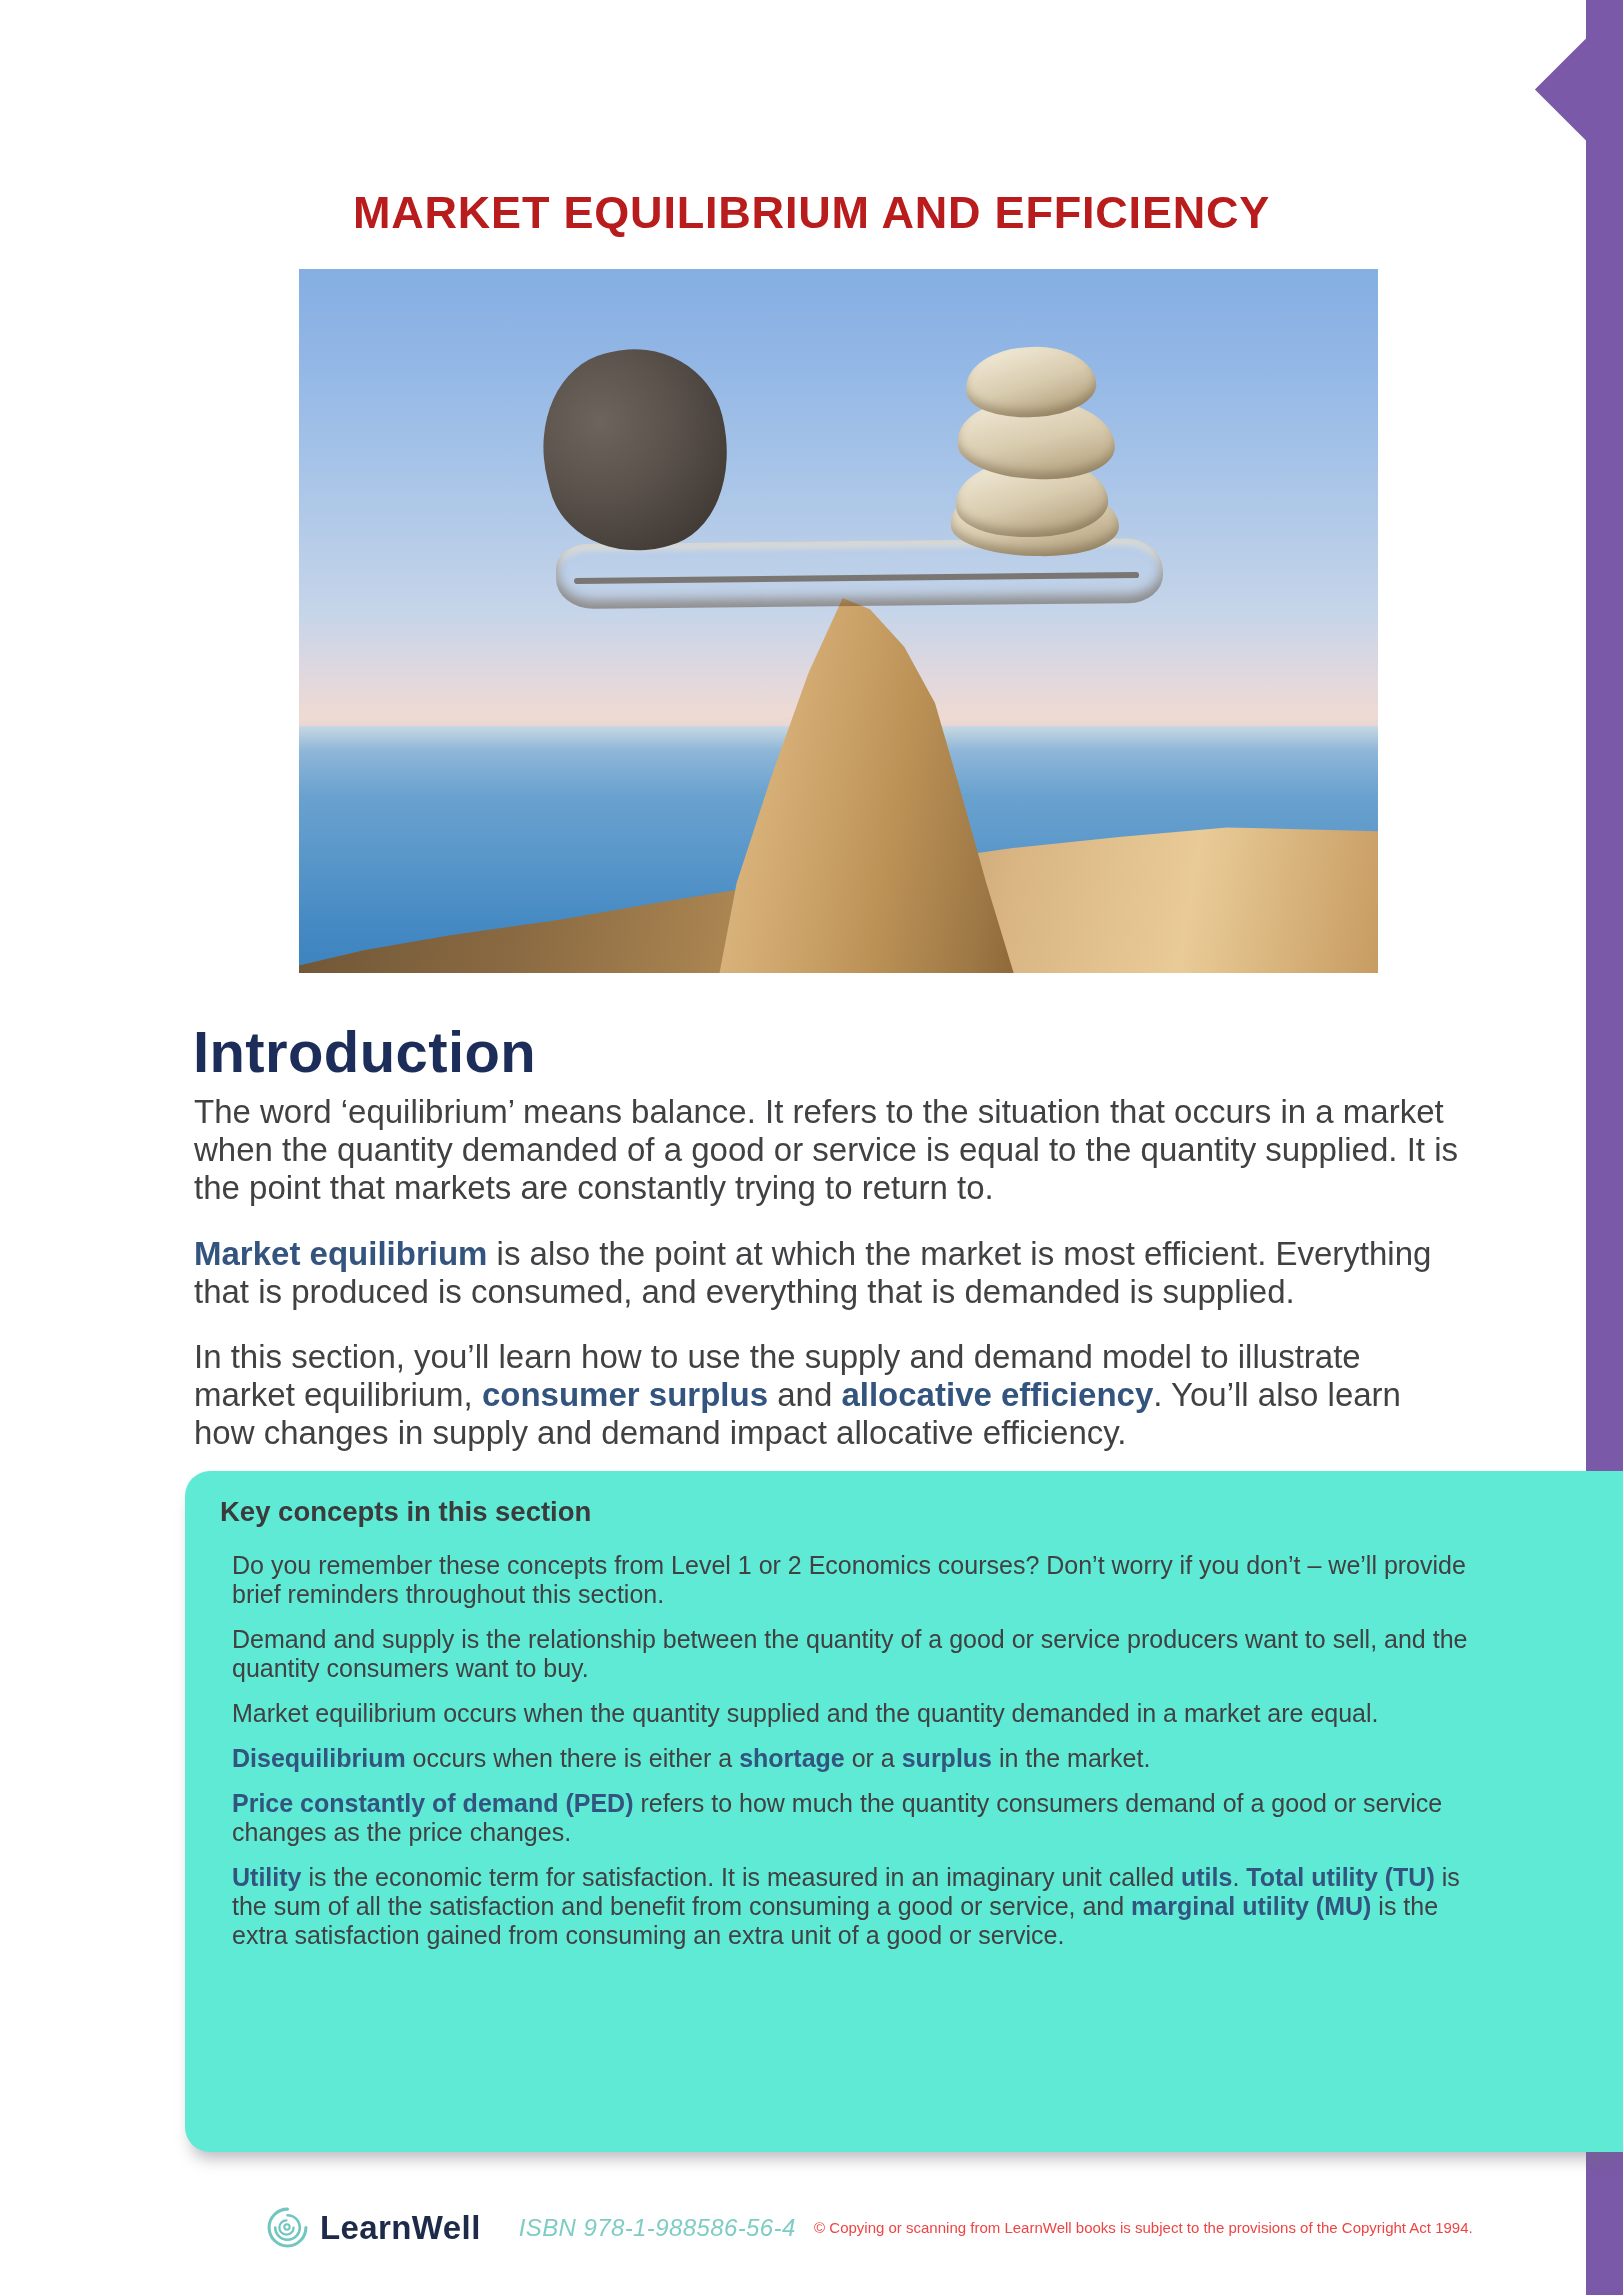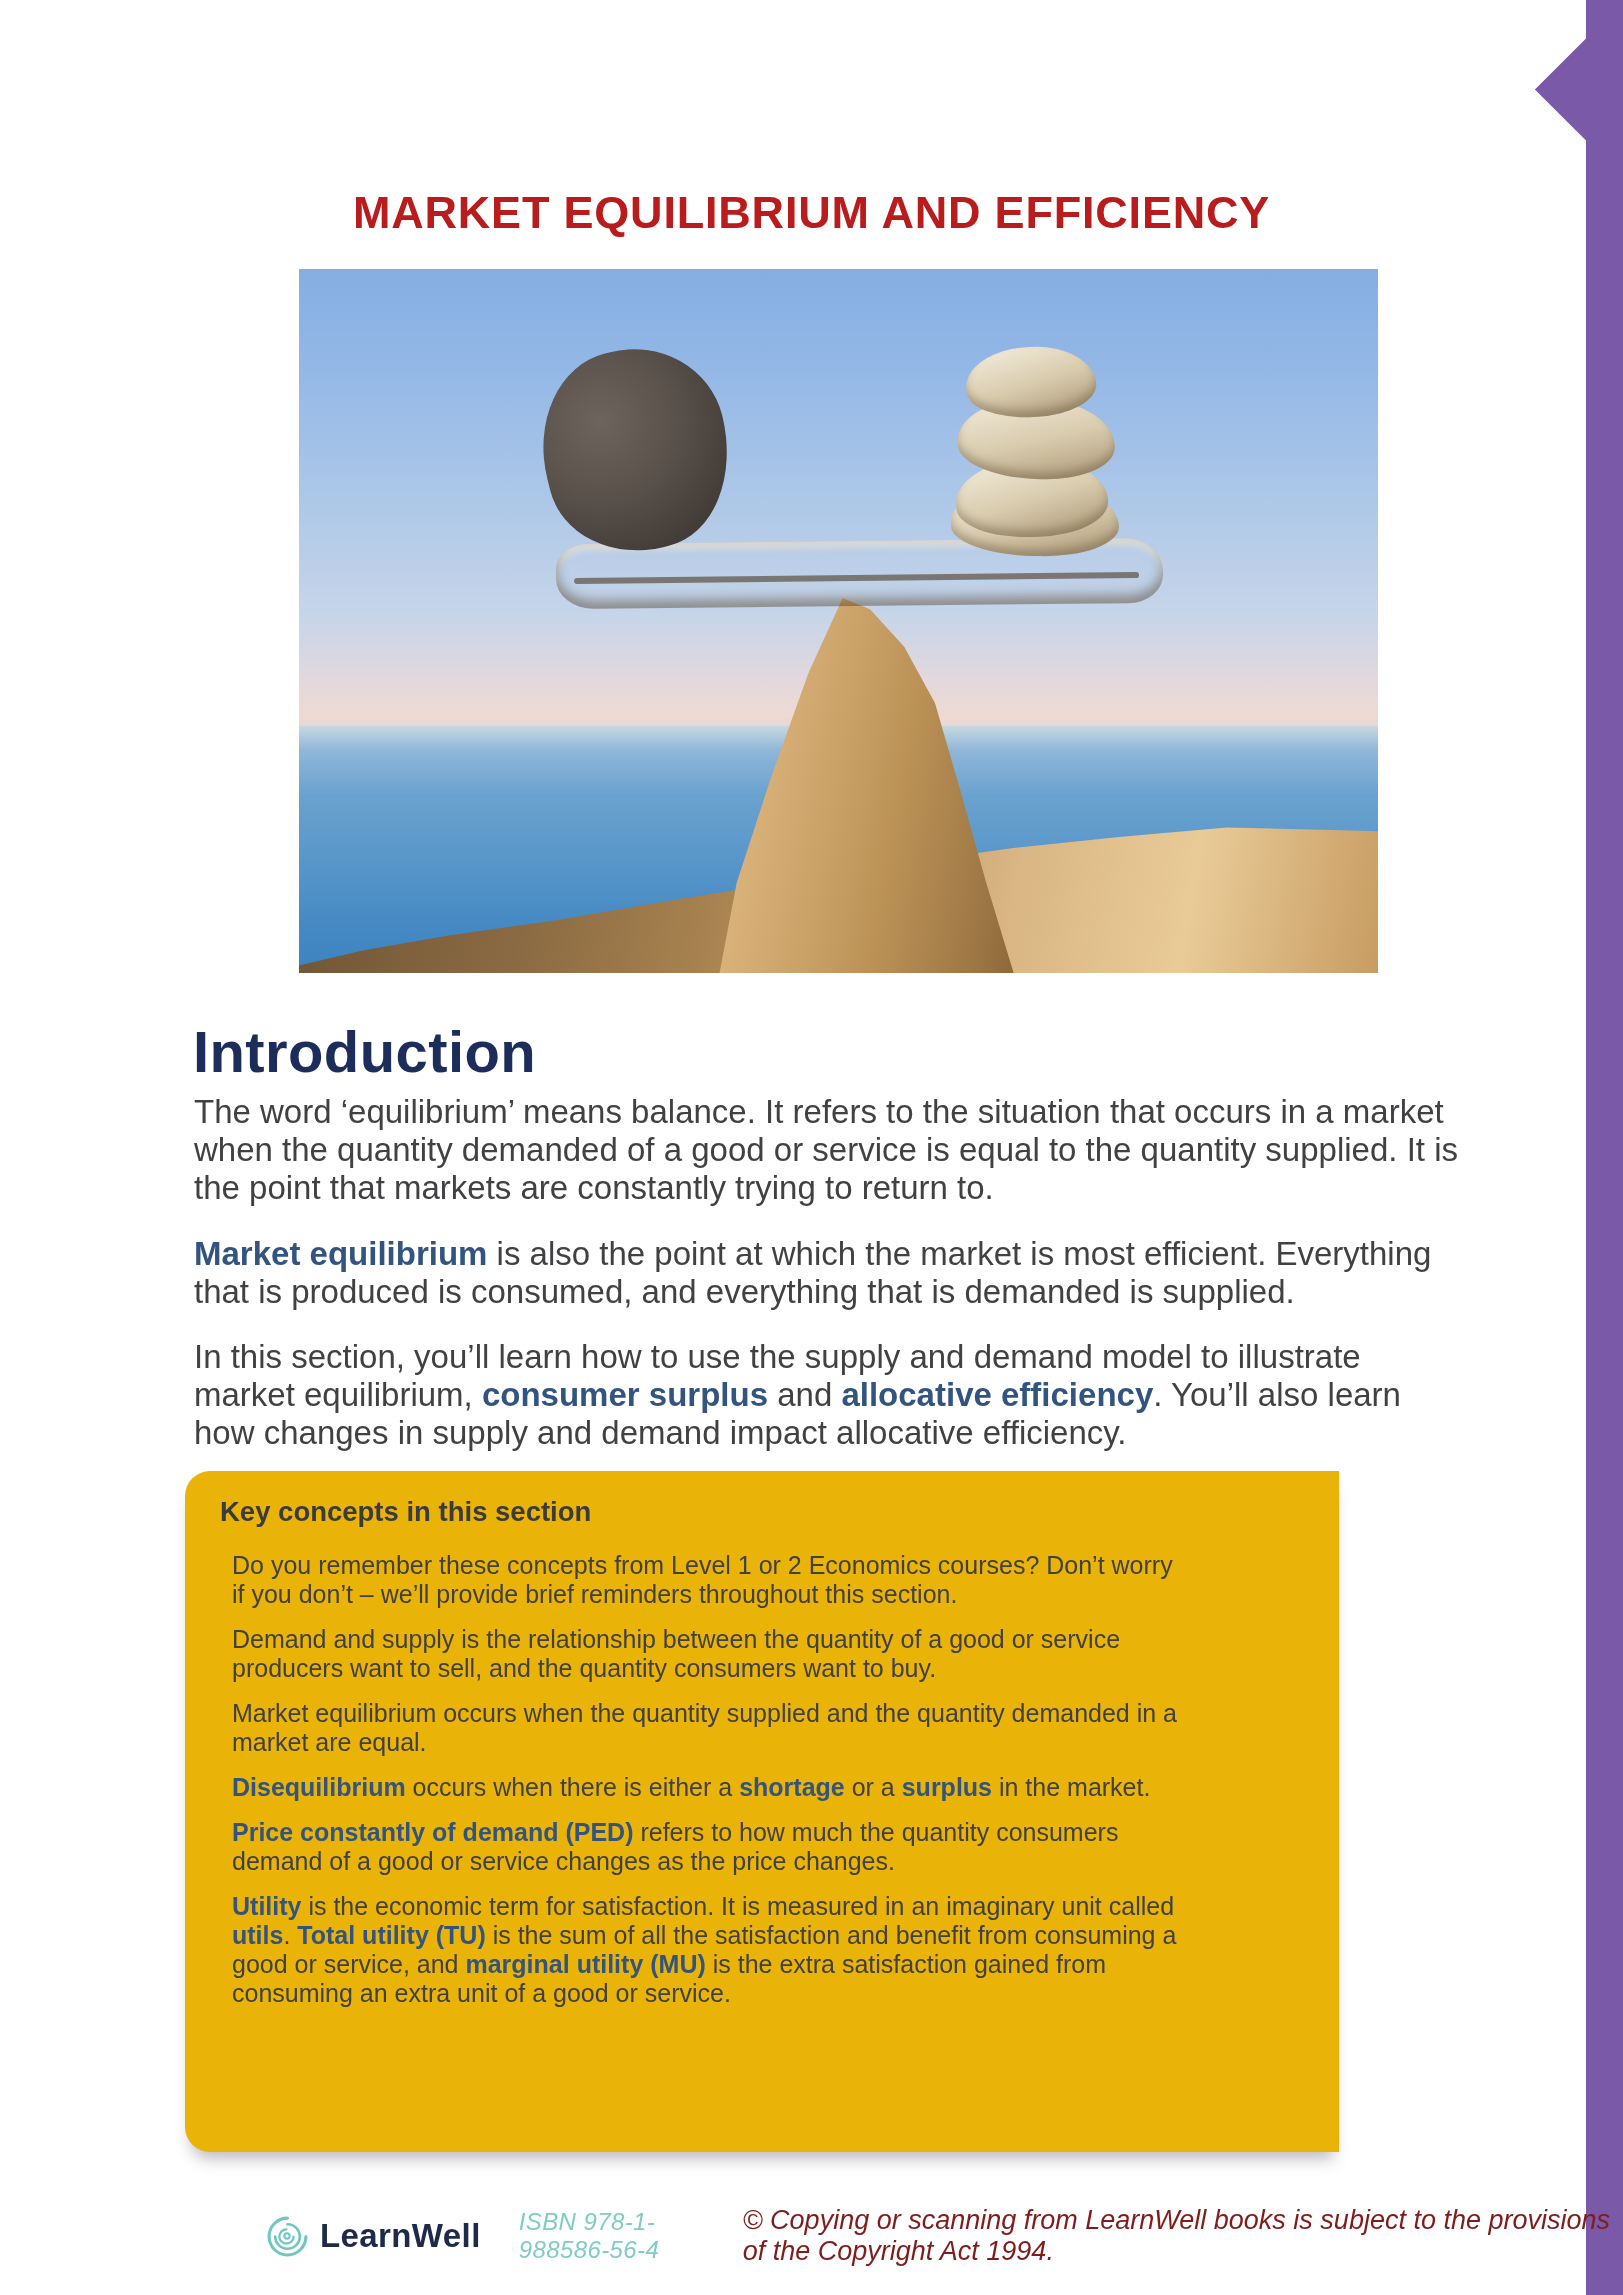--- a/index.html
+++ b/index.html
@@ -46,32 +46,32 @@
        background:linear-gradient(165deg,#e3d2ae 12%,#cbb astana 0%,#c9b38c 52%,#9e865e 90%);}
 
   
   .section-heading{position:absolute;left:193px;top:1018px;margin:0;font-size:58px;font-weight:600;
        color:#1d2d5a;letter-spacing:0.4px;}
   .intro-text{position:absolute;left:194px;top:1093px;width:1268px;}
   .intro-text p{margin:0 0 27.5px 0;font-size:33px;line-height:38px;color:#414042;}
   .term{font-weight:700;color:#32547e;}
 
   
-  .key-box{position:absolute;left:185px;top:1471px;width:1154px;height:681px;box-sizing:border-box;
-       background:#eab308;border-radius:25px 0 0 25px;padding:25px 147px 25px 35px;z-index:2;
+  .key-box{position:absolute;left:185px;top:1471px;width:1438px;height:681px;box-sizing:border-box;
+       background:#5eead4;border-radius:25px 0 0 25px;padding:25px 147px 25px 35px;z-index:2;
        box-shadow:0 13.3px 15px -6.7px rgba(110,106,125,0.45);}
   .key-box h3{margin:0 0 23.4px 0;font-size:27.5px;font-weight:700;color:#3b3b3b;}
   .key-box p{margin:0 0 16px 12px;font-size:25px;line-height:29px;color:#414042;}
 
   
   .footer{position:absolute;left:265px;top:2205px;display:flex;align-items:center;z-index:3;}
   .logo-icon{width:45px;height:45px;flex:0 0 auto;}
   .brand{margin-left:10px;font-size:33px;font-weight:700;color:#1e2a4a;letter-spacing:0.4px;}
   .isbn{margin-left:38px;font-size:24px;font-style:italic;color:#7fccc5;letter-spacing:0.4px;}
-  .copyright{margin-left:18.4px;font-size:27px;font-style:italic;color:#7f1d1d;}
+  .copyright{margin-left:18.4px;font-size:15px;color:#ef4444;}
 </style>
 </head>
 <body>
 
 <div class="page">
 
   <div class="accent-bar"></div>
   <div class="accent-diamond"></div>
 
   <h1 class="page-title">MARKET EQUILIBRIUM AND EFFICIENCY</h1>

